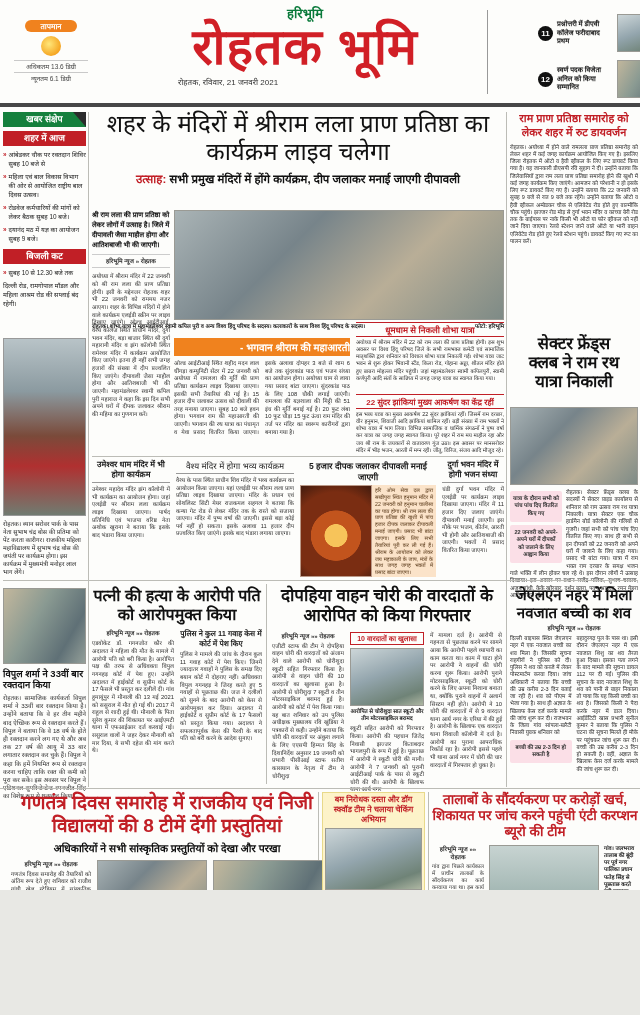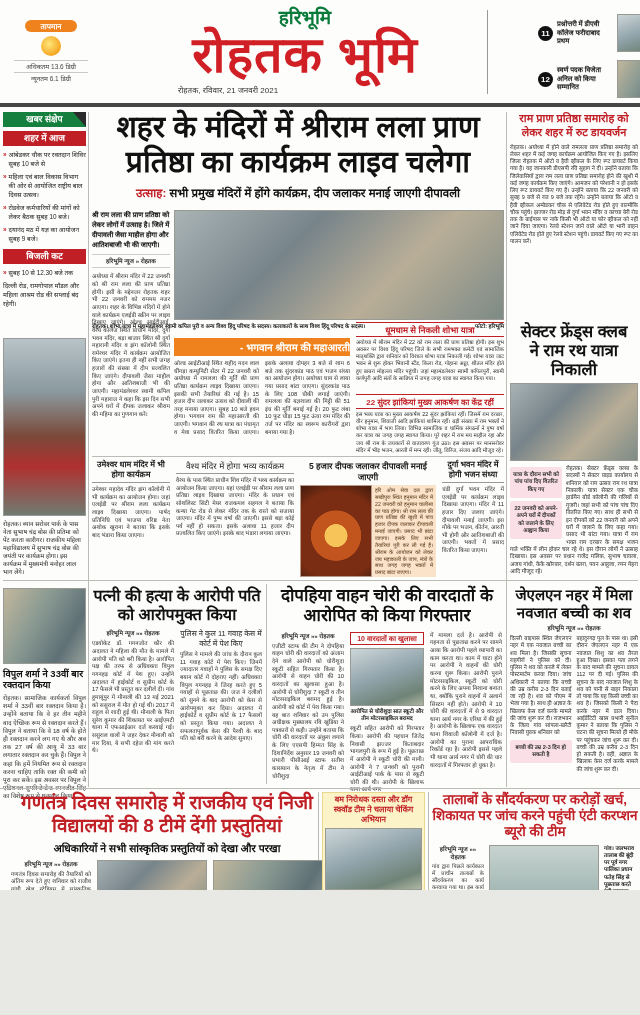--- a/index.html
+++ b/index.html
@@ -29,21 +29,21 @@
 
   <header class="abs" style="left:0;top:0;width:640px;height:103px;">
     <div class="abs" style="left:14px;top:20px;width:74px;">
       <div style="background:#f0821e;color:#fff;font-size:7.5px;font-weight:bold;text-align:center;border-radius:6px;padding:1px 0;width:52px;margin:0 auto;">तापमान</div>
       <div style="width:20px;height:20px;border-radius:50%;margin:4px auto;background:radial-gradient(circle at 40% 40%,#ffe77a,#f5a623 70%,#e87c10);"></div>
       <div style="font-size:6.5px;text-align:center;color:#444;border-top:1px solid #c9c9c9;padding-top:1px;">अधिकतम 13.6 डिग्री</div>
       <div style="font-size:6.5px;text-align:center;color:#444;border-top:1px solid #c9c9c9;margin-top:1px;padding-top:1px;">न्यूनतम 6.1 डिग्री</div>
     </div>
 
     <div class="abs" style="left:140px;top:4px;width:330px;text-align:center;">
-      <div style="color:#0a7a3b;font-weight:bold;font-size:19px;">हरिभूमि</div>
+      <div style="color:#0a7a3b;font-weight:bold;font-size:13px;">हरिभूमि</div>
       <div style="color:#d11f26;font-weight:bold;font-size:50px;line-height:1.02;letter-spacing:1px;">रोहतक भूमि</div>
       <div style="font-size:8px;color:#333;text-align:left;margin-left:38px;margin-top:3px;">रोहतक, रविवार, 21 जनवरी 2021</div>
     </div>
 
     <div class="abs vline" style="left:487px;top:10px;height:84px;background:#999;"></div>
 
     <div class="abs" style="left:494px;top:12px;width:142px;margin-left:44px;">
       <div style="display:flex;align-items:center;gap:4px;height:42px;">
         <span style="width:15px;height:15px;border-radius:50%;background:#111;color:#fff;font-size:8px;font-weight:bold;display:flex;align-items:center;justify-content:center;flex:0 0 15px;">11</span>
         <span style="font-size:6.8px;font-weight:bold;color:#222;width:56px;line-height:1.25;">प्रश्नोत्तरी में डीएवी कॉलेज फरीदाबाद प्रथम</span>
@@ -92,21 +92,21 @@
 
     <div class="abs photo2" style="left:0;top:476px;width:83px;height:76px;"></div>
     <div class="abs" style="left:0;top:556px;width:83px;font-size:9.5px;font-weight:bold;line-height:1.2;color:#111;">विपुल शर्मा ने 33वीं बार रक्तदान किया</div>
     <div class="abs body-txt" style="left:0;top:582px;width:83px;font-size:6.2px;">रोहतक। सामाजिक कार्यकर्ता विपुल शर्मा ने 33वीं बार रक्तदान किया है। उन्होंने बताया कि वे हर तीन महीने बाद ऐच्छिक रूप से रक्तदान करते हैं। विपुल ने बताया कि वे 18 वर्ष के होते ही रक्तदान करने लग गए थे और अब तक 27 वर्ष की आयु में 33 बार लगातार रक्तदान कर चुके हैं। विपुल ने कहा कि हमें नियमित रूप से रक्तदान करना चाहिए ताकि रक्त की कमी को पूरा कर सकें। इस अवसर पर विपुल ने एडिशनल सुपरिन्टेन्डेन्ट रमनजीत सिंह का विशेष रूप से धन्यवाद किया।</div>
   </aside>
 
   <div class="abs vline" style="left:88px;top:112px;height:675px;"></div>
   <div class="abs vline" style="left:506px;top:112px;height:675px;"></div>
 
   <section class="abs" style="left:92px;top:110px;width:412px;">
-    <h1 style="margin:0;font-size:30px;line-height:1.16;text-align:center;color:#111;font-weight:bold;">शहर के मंदिरों में श्रीराम लला प्राण प्रतिष्ठा का कार्यक्रम लाइव चलेगा</h1>
+    <h1 style="margin:0;font-size:24px;line-height:1.16;text-align:center;color:#111;font-weight:normal;">शहर के मंदिरों में श्रीराम लला प्राण प्रतिष्ठा का कार्यक्रम लाइव चलेगा</h1>
     <div style="text-align:center;font-size:11.5px;font-weight:bold;margin-top:5px;color:#111;">
       <span style="color:#c11f26;">उत्साह:</span>
       <span>सभी प्रमुख मंदिरों में होंगे कार्यक्रम, दीप जलाकर मनाई जाएगी दीपावली</span>
     </div>
 
     <div class="abs" style="left:0;top:100px;width:78px;">
       <div style="font-size:6.8px;font-weight:bold;line-height:1.45;color:#111;">श्री राम लला की प्राण प्रतिष्ठा को लेकर लोगों में उत्साह है। जिले में दीपावली जैसा माहौल होगा और आतिशबाजी भी की जाएगी।</div>
       <div class="byline" style="margin:5px 0;border-top:1px solid #ccc;border-bottom:1px solid #ccc;padding:2px 0;">हरिभूमि न्यूज » रोहतक</div>
       <div class="body-txt">अयोध्या में श्रीराम मंदिर में 22 जनवरी को श्री राम लला की प्राण प्रतिष्ठा होगी। इसी के मद्देनजर रोहतक शहर भी 22 जनवरी को राममय नजर आएगा। शहर के विभिन्न मंदिरों में होने वाले कार्यक्रम एलईडी स्क्रीन पर लाइव दिखाए जाएंगे। ओल्ड आईटीआई, वैश्य कॉलेज स्थित प्राचीन मंदिर, दुर्गा भवन मंदिर, बड़ा बाजार स्थित श्री दुर्गा महारानी मंदिर व झंग कॉलोनी स्थित रामेश्वर मंदिर में कार्यक्रम आयोजित किए जाएंगे। इतना ही नहीं सभी जगह हजारों की संख्या में दीप प्रज्वलित किए जाएंगे। दीपावली जैसा माहौल होगा और आतिशबाजी भी की जाएगी। महामंडलेश्वर स्वामी कपिल पुरी महाराज ने कहा कि इस दिन सभी अपने घरों में दीपक जलाकर श्रीराम की महिमा का गुणगान करें।</div>
     </div>
@@ -152,21 +152,21 @@
       <div class="body-txt" style="margin-top:3px;">चंडी दुर्गा भवन मंदिर में एलईडी पर कार्यक्रम लाइव दिखाया जाएगा। मंदिर में 11 हजार दिए जलाए जाएंगे। दीपावली मनाई जाएगी। इस मौके पर भजन, कीर्तन, आरती भी होगी और आतिशबाजी की जाएगी। भक्तों में प्रसाद वितरित किया जाएगा।</div>
     </article>
   </section>
 
   <section class="abs" style="left:510px;top:112px;width:128px;">
     <h2 class="red-head" style="margin:0;font-size:11px;line-height:1.25;text-align:center;">राम प्राण प्रतिष्ठा समारोह को लेकर शहर में रुट डायवर्जन</h2>
     <div class="body-txt" style="margin-top:4px;font-size:5.5px;height:160px;overflow:hidden;">रोहतक। अयोध्या में होने वाले रामलला प्राण प्रतिष्ठा समारोह को लेकर शहर में कई जगह कार्यक्रम आयोजित किए गए है। इसलिए जिला रोहतक में ऑटो व हैवी व्हीकल के लिए रूट डायवर्ट किया गया है। यह जानकारी डीएसपी रवि सुहाग ने दी। उन्होंने बताया कि जिलेवासियों द्वारा राम लला प्राण प्रतिष्ठा समारोह होने की खुशी में कई जगह कार्यक्रम किए जाएंगे। आमजन को परेशानी न हो इसके लिए रूट डायवर्ट किए गए हैं। उन्होंने बताया कि 22 जनवरी को सुबह 9 बजे से रात 9 बजे तक रहेंगे। उन्होंने बताया कि ऑटो व हैवी व्हीकल अम्बेडकर चौक से एलिवेटेड रोड होते हुए वाल्मीकि चौक पहुंचे। झज्जर रोड मोड़ से दुर्गा भवन मंदिर व काच्या बेरी रोड तक के बाईपास पर नाके किसी भी ऑटो या फोर व्हीकल को नहीं जाने दिया जाएगा। रेलवे स्टेशन जाने वाले ऑटो या भारी वाहन एलिवेटेड रोड होते हुए रेलवे स्टेशन पहुंचे। डायवर्ट किए गए रूट का पालन करें।</div>
   </section>
 
   <section class="abs" style="left:510px;top:318px;width:128px;">
-    <h2 style="margin:4px;font-size:16.5px;line-height:1.15;text-align:center;color:#111;font-weight:bold;">सेक्टर फ्रेंड्स क्लब ने राम रथ यात्रा निकाली</h2>
+    <h2 style="margin:16px;font-size:16.5px;line-height:1.15;text-align:center;color:#111;font-weight:bold;">सेक्टर फ्रेंड्स क्लब ने राम रथ यात्रा निकाली</h2>
     <div class="photo" style="width:128px;height:78px;margin-top:4px;"></div>
     <div style="margin-top:4px;overflow:hidden;">
       <div style="float:left;width:52px;margin:2px 4px 2px 0;">
         <div class="pinkbox">यात्रा के दौरान सभी को पांच पांच दिए वितरित किए गए</div>
         <div class="pinkbox" style="margin-top:3px;">22 जनवरी को अपने-अपने घरों में दीपकों को जलाने के लिए आह्वान किया</div>
       </div>
       <div class="body-txt" style="font-size:5.6px;">रोहतक। सेक्टर फ्रेंड्स क्लब के सदस्यों ने सेक्टर प्राइड कार्यालय से शनिवार को राम उत्सव राम रथ यात्रा निकाली। यात्रा सेक्टर एक चौक हार्डमैन बोर्ड कॉलोनी की गलियों से गुजरी। जहां सभी को पांच पांच दिए वितरित किए गए। साथ ही सभी से इन दीपकों को 22 जनवरी को अपने घरों में जलाने के लिए कहा गया। प्रसाद भी बांटा गया। यात्रा में राम भक्त राम दरबार के समक्ष भजन गाते भक्ति में लीन होकर चल रहे थे। इस दौरान लोगों ने उत्साह दिखाया। इस अवसर पर प्रधान राजेंद्र मलिक, सुभाष चावला, अजय गांधी, केके खोरबार, दर्शन बतरा, पवन आहूजा, रमन मेहरा आदि मौजूद रहे।</div>
     </div>
   </section>
 
@@ -174,21 +174,21 @@
   <div class="abs vline" style="left:266px;top:584px;height:200px;"></div>
 
   <section class="abs" style="left:92px;top:586px;width:170px;">
     <h2 style="margin:0;font-size:16px;line-height:1.2;text-align:center;color:#111;font-weight:bold;">पत्नी की हत्या के आरोपी पति को आरोपमुक्त किया</h2>
     <div style="display:flex;gap:6px;margin-top:5px;">
       <div style="flex:1;">
         <div class="byline">हरिभूमि न्यूज »» रोहतक</div>
         <div class="body-txt" style="margin-top:3px;">एडवोकेट डॉ. गगनजोत कौर की अदालत ने महिला की मौत के मामले में आरोपी पति को बरी किया है। आरोपित पक्ष की तरफ से अधिवक्ता विपुल गगनहड़ कोर्ट में पेश हुए। उन्होंने अदालत में हाईकोर्ट व सुप्रीम कोर्ट के 17 फैसले भी प्रस्तुत कर दलीलें दी। गांव हुमायूंपुर में मौनाली की 13 मई 2021 को ससुराल में मौत हो गई थी। 2017 में राहुल से शादी हुई थी। मौनाली के पिता सुरेश कुमार की शिकायत पर आईएमटी थाना में एफआईआर दर्ज करवाई गई। ससुराल वालों ने जहर देकर मौनाली को मार दिया, ये सभी दहेज की मांग करते थे।</div>
       </div>
       <div style="flex:1;">
-        <div style="font-size:7.5px;font-weight:normal;text-align:center;line-height:1.25;">पुलिस ने कुल 11 गवाह केस में कोर्ट में पेश किए</div>
+        <div style="font-size:7.5px;font-weight:bold;text-align:center;line-height:1.25;">पुलिस ने कुल 11 गवाह केस में कोर्ट में पेश किए</div>
         <div class="body-txt" style="margin-top:3px;">पुलिस ने मामले की जांच के दौरान कुल 11 गवाह कोर्ट में पेश किए। जिनमें ज्यादातर गवाहों ने पुलिस के समक्ष दिए बयान कोर्ट में दोहराए नहीं। अधिवक्ता विपुल गगनहड़ ने जिरह करते हुए 5 गवाहों से पूछताछ की। जज ने दलीलों को सुनने के बाद आरोपी को केस से आरोपमुक्त कर दिया। अदालत में हाईकोर्ट व सुप्रीम कोर्ट के 17 फैसलों को प्रस्तुत किया गया। अदालत ने सफलतापूर्वक केस की पैरवी के बाद पति को बरी करने के आदेश सुनाए।</div>
       </div>
     </div>
   </section>
 
   <section class="abs" style="left:272px;top:586px;width:230px;">
     <h2 style="margin:0;font-size:17px;line-height:1.2;text-align:center;color:#111;font-weight:bold;">दोपहिया वाहन चोरी की वारदातों के आरोपित को किया गिरफ्तार</h2>
     <div style="display:flex;gap:6px;margin-top:5px;">
       <div style="flex:1;">
         <div class="byline">हरिभूमि न्यूज »» रोहतक</div>

